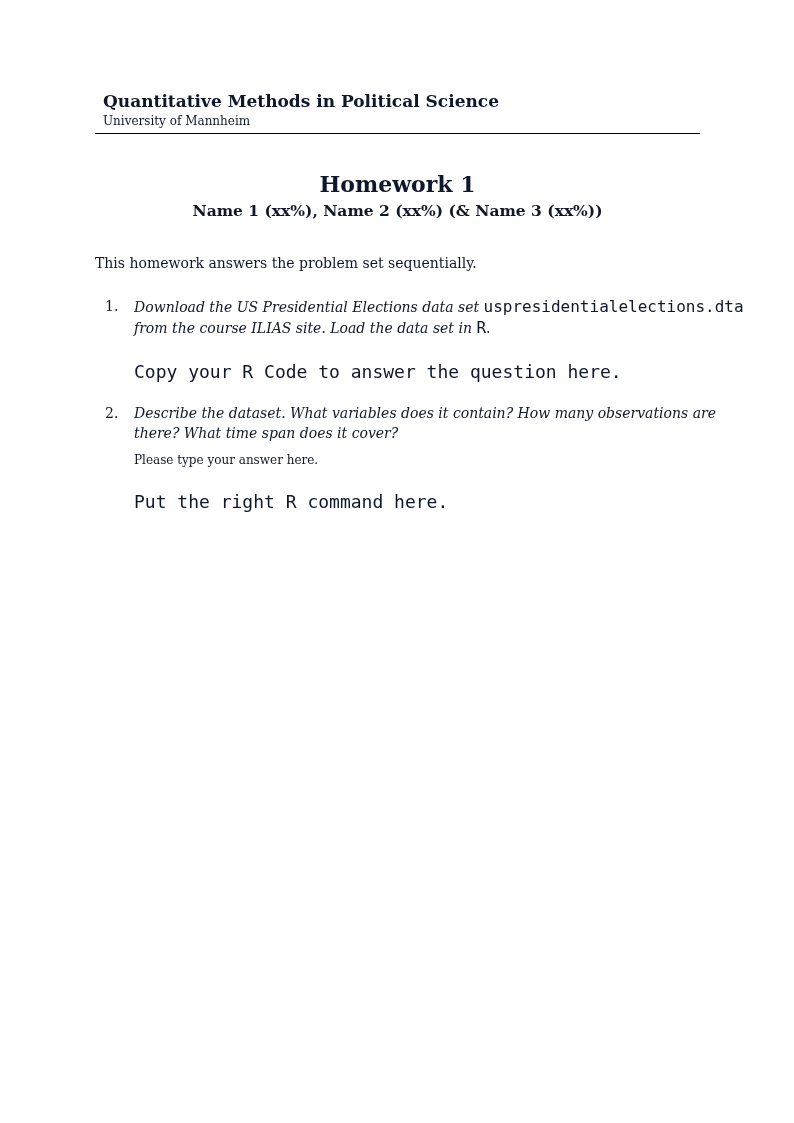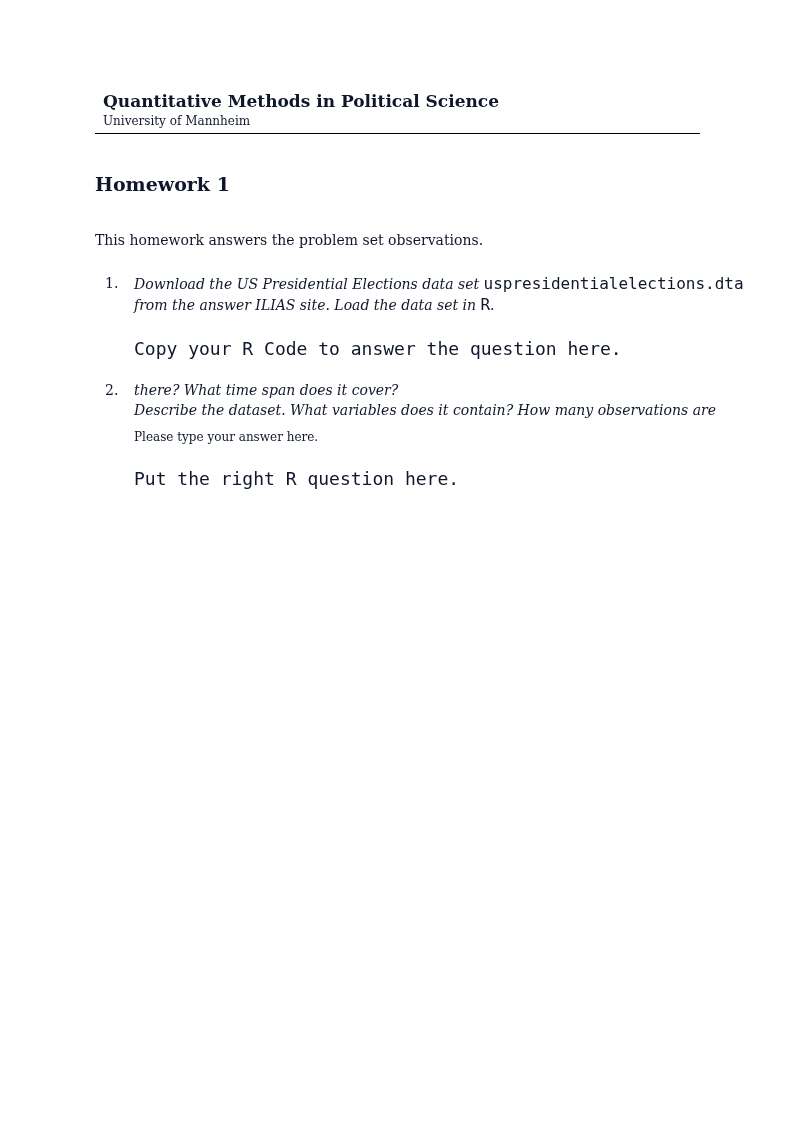--- a/index.html
+++ b/index.html
@@ -33,22 +33,22 @@
   }
   .rule {
     margin: 2px 0 0 0;
     border: none;
     border-top: 1.6px solid #000000;
     width: 605px;
   }
   
   .doc-title {
     margin-top: 37px;
-    text-align: left;
-    font-size: 19px;
+    text-align: center;
+    font-size: 22px;
     font-weight: bold;
     line-height: 27px;
   }
   .doc-subtitle {
     margin-top: 3px;
     text-align: center;
     font-size: 15.5px;
     font-weight: bold;
     line-height: 20px;
     white-space: nowrap;
@@ -102,35 +102,36 @@
   <div class="content">
 
     <div class="header">
       <div class="course-title">Quantitative Methods in Political Science</div>
       <div class="header-line">University of Mannheim</div>
     </div>
 
     <hr class="rule">
 
     <div class="doc-title">Homework 1</div>
+    <div class="doc-subtitle">Name 1 (xx%), Name 2 (xx%) (&amp; Name 3 (xx%))</div>
 
-    <p class="intro">This homework answers the problem set observations.</p>
+    <p class="intro">This homework answers the problem set sequentially.</p>
 
     <div class="list-item item1">
       <span class="item-number">1.</span>
       <div class="q-line"><span class="it">Download the US Presidential Elections data set </span><span class="code">uspresidentialelections.dta</span></div>
-      <div class="q-line"><span class="it">from the answer ILIAS site. Load the data set in </span><span class="code">R</span><span>.</span></div>
+      <div class="q-line"><span class="it">from the course ILIAS site. Load the data set in </span><span class="code">R</span><span>.</span></div>
     </div>
 
     <div class="code-line code1">Copy your R Code to answer the question here.</div>
 
     <div class="list-item item2">
       <span class="item-number">2.</span>
+      <div class="q-line"><span class="it">Describe the dataset. What variables does it contain? How many observations are</span></div>
       <div class="q-line"><span class="it">there? What time span does it cover?</span></div>
-      <div class="q-line"><span class="it">Describe the dataset. What variables does it contain? How many observations are</span></div>
     </div>
 
     <p class="answer-text">Please type your answer here.</p>
 
-    <div class="code-line code2">Put the right R question here.</div>
+    <div class="code-line code2">Put the right R command here.</div>
 
   </div>
 </div>
 
 </body></html>

